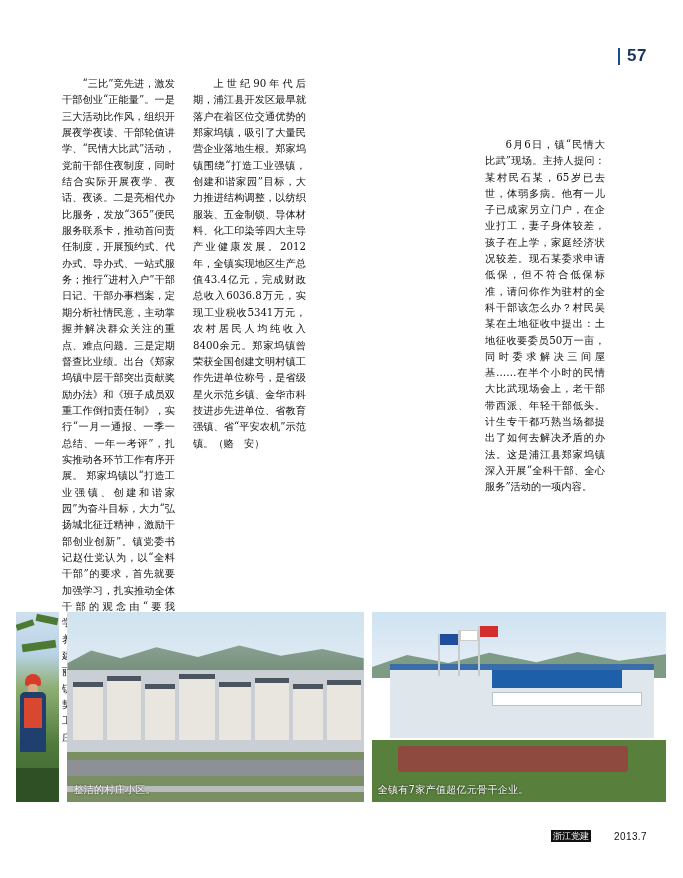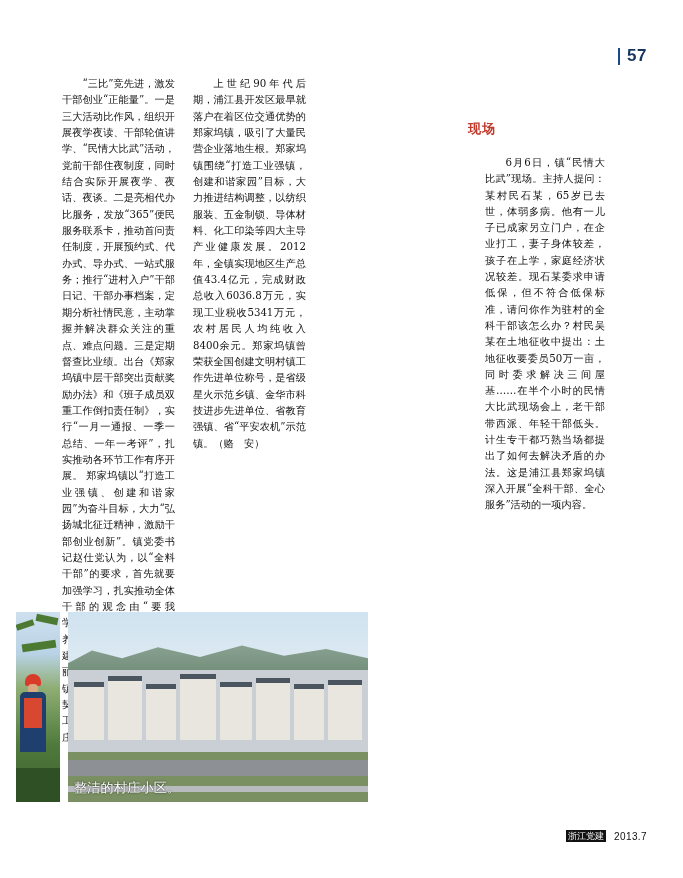--- a/index.html
+++ b/index.html
@@ -97,21 +97,21 @@
   }
   .photo {
     position: relative;
     overflow: hidden;
     border: 0;
   }
   .photo .cap {
     position: absolute;
     left: 6px;
     bottom: 5px;
-    font-size: 13px;
+    font-size: 10px;
     color: #ffffff;
     font-family: "DejaVu Sans", sans-serif;
     text-shadow: 0 0 2px rgba(0,0,0,0.9);
     letter-spacing: 0.3px;
   }
   .p1 { width: 44px; }
   .p2 { width: 300px; }
   .p3 { width: 298px; }
 
   
@@ -146,21 +146,21 @@
   .p3 .lawn { position:absolute; left:0; bottom:0; width:100%; height:62px; background:#587f3c; }
   .p3 .stone { position:absolute; left:26px; bottom:30px; width:230px; height:26px; background:#8e4a3e; border-radius:3px; }
 
   
   .footer {
     position: absolute;
     right: 36px;
     bottom: 36px;
     display: flex;
     align-items: center;
-    gap: 8px;
+    gap: 23px;
   }
   .footer .logo {
     display: flex;
     align-items: center;
     gap: 2px;
   }
   .footer .logo .blk {
     background: #111;
     color: #fff;
     font-family: "DejaVu Sans", sans-serif;
@@ -188,21 +188,20 @@
     <p>“三比”竞先进，激发干部创业“正能量”。一是三大活动比作风，组织开展夜学夜读、干部轮值讲学、“民情大比武”活动，党前干部住夜制度，同时结合实际开展夜学、夜话、夜谈。二是亮相代办比服务，发放“365”便民服务联系卡，推动首问责任制度，开展预约式、代办式、导办式、一站式服务；推行“进村入户”干部日记、干部办事档案，定期分析社情民意，主动掌握并解决群众关注的重点、难点问题。三是定期督查比业绩。出台《郑家坞镇中层干部突出贡献奖励办法》和《班子成员双重工作倒扣责任制》，实行“一月一通报、一季一总结、一年一考评”，扎实推动各环节工作有序开展。
 郑家坞镇以“打造工业强镇、创建和谐家园”为奋斗目标，大力“弘扬城北征迁精神，激励干部创业创新”。镇党委书记赵仕党认为，以“全料干部”的要求，首先就要加强学习，扎实推动全体干部的观念由“要我学”向“我要学”转换，培养勤奋学习的主动力。
 建设优美郑家坞，打造亮丽东大门。今年，郑家坞镇以创建省级森林城镇为契机，组织实施六大绿化工程和6个省市级森林村庄创建，形成集</p>
   </div>
   <div class="col">
     <p>上世纪90年代后期，浦江县开发区最早就落户在着区位交通优势的郑家坞镇，吸引了大量民营企业落地生根。郑家坞镇围绕“打造工业强镇，创建和谐家园”目标，大力推进结构调整，以纺织服装、五金制锁、导体材料、化工印染等四大主导产业健康发展。2012年，全镇实现地区生产总值43.4亿元，完成财政总收入6036.8万元，实现工业税收5341万元，农村居民人均纯收入8400余元。郑家坞镇曾荣获全国创建文明村镇工作先进单位称号，是省级星火示范乡镇、金华市科技进步先进单位、省教育强镇、省“平安农机”示范镇。（赂　安）</p>
   </div>
 </div>
 
 <div class="side">
-  <div class="side-title">现场</div>
   <p>6月6日，镇“民情大比武”现场。主持人提问：某村民石某，65岁已去世，体弱多病。他有一儿子已成家另立门户，在企业打工，妻子身体较差，孩子在上学，家庭经济状况较差。现石某委求申请低保，但不符合低保标准，请问你作为驻村的全科干部该怎么办？村民吴某在土地征收中提出：土地征收要委员50万一亩，同时委求解决三间屋基……在半个小时的民情大比武现场会上，老干部带西派、年轻干部低头。计生专干都巧熟当场都提出了如何去解决矛盾的办法。这是浦江县郑家坞镇深入开展“全科干部、全心服务”活动的一项内容。</p>
 </div>
 
 <div class="photos">
 
   <div class="photo p1">
     <div class="sky"></div>
     <div class="leaf" style="left:0;top:10px;width:18px;height:6px;transform:rotate(-18deg);"></div>
     <div class="leaf" style="left:20px;top:4px;width:22px;height:7px;transform:rotate(12deg);"></div>
     <div class="leaf" style="left:6px;top:30px;width:34px;height:8px;transform:rotate(-8deg);"></div>
@@ -225,20 +224,36 @@
     <div class="bld" style="left:152px;top:70px; width:32px; height:58px;"></div>
     <div class="bld" style="left:188px;top:66px; width:34px; height:62px;"></div>
     <div class="bld" style="left:226px;top:72px; width:30px; height:56px;"></div>
     <div class="bld" style="left:260px;top:68px; width:34px; height:60px;"></div>
     <div class="ground"></div>
     <div class="road"></div>
     <div class="rail"></div>
     <div class="cap">整洁的村庄小区。</div>
   </div>
 
+  <div class="photo p3">
+    <div class="sky"></div>
+    <div class="hills"></div>
+    <div class="fac"></div>
+    <div class="sign"></div>
+    <div class="sign2"></div>
+    <div class="flagpole" style="left:66px; top:22px; height:42px;"></div>
+    <div class="flag" style="left:68px; top:22px; background:#1f4e9c;"></div>
+    <div class="flagpole" style="left:86px; top:18px; height:46px;"></div>
+    <div class="flag" style="left:88px; top:18px; background:#ffffff; border:1px solid #ccc;"></div>
+    <div class="flagpole" style="left:106px; top:14px; height:50px;"></div>
+    <div class="flag" style="left:108px; top:14px; background:#d32f2f;"></div>
+    <div class="lawn"></div>
+    <div class="stone"></div>
+    <div class="cap">全镇有7家产值超亿元骨干企业。</div>
+  </div>
 
 </div>
 
 <div class="footer">
   <span class="logo">
     <span class="blk">浙江党建</span>
   </span>
   <span class="date">2013.7</span>
 </div>
 

